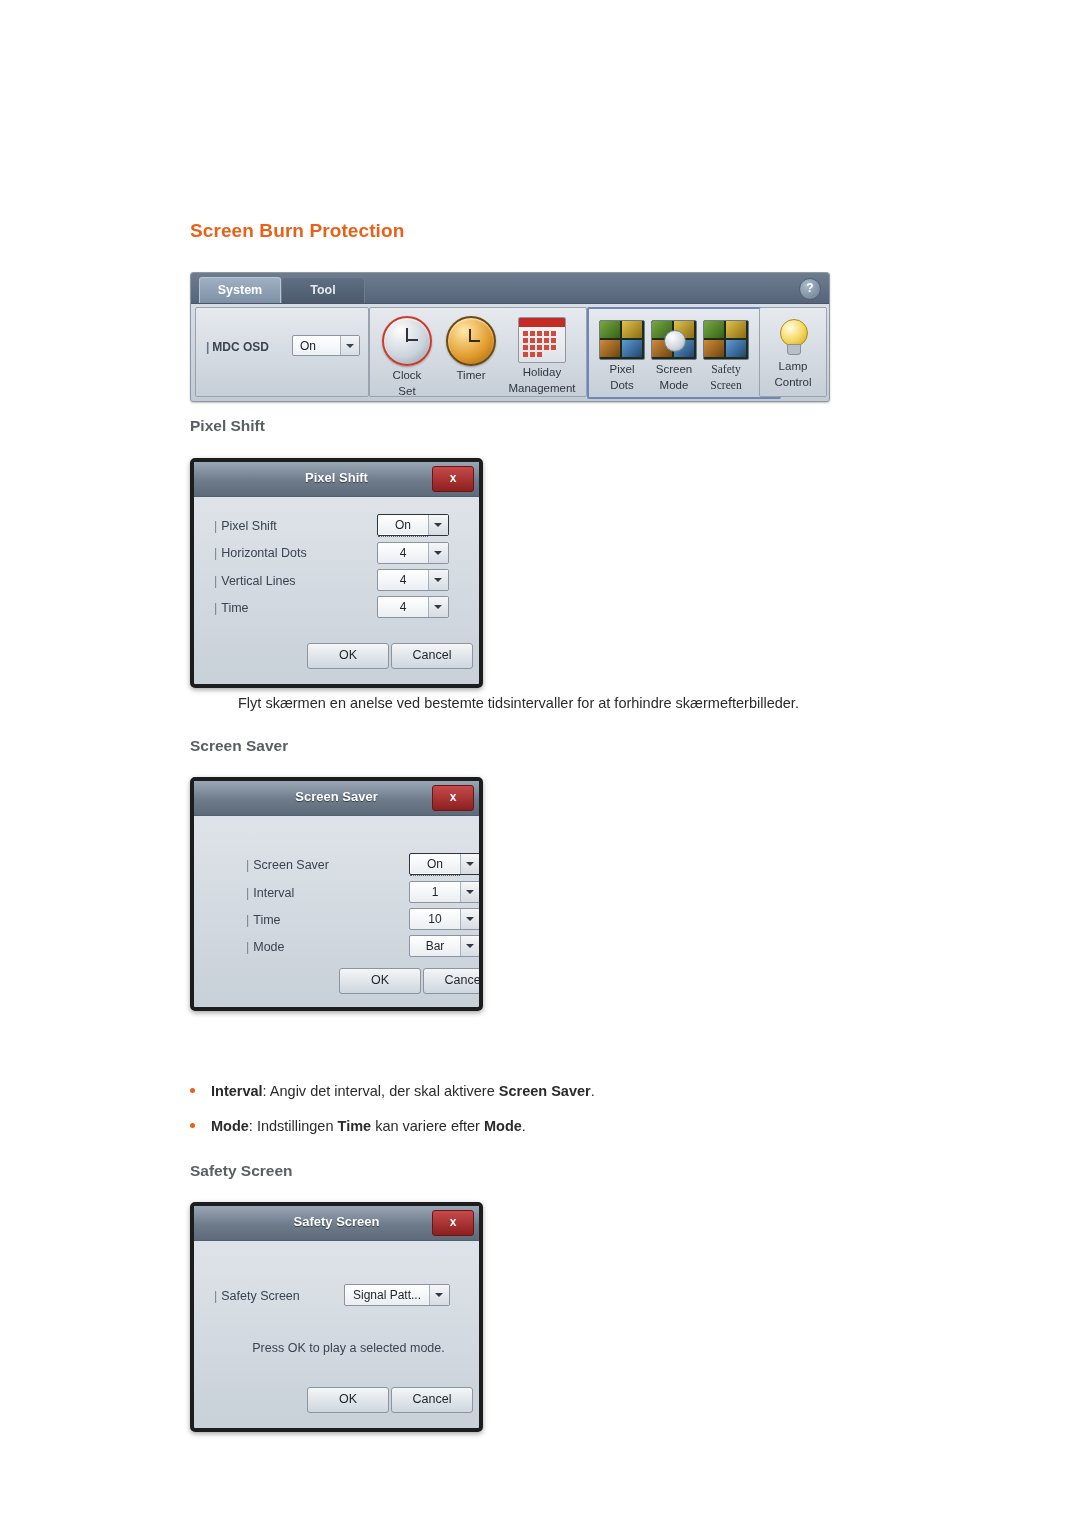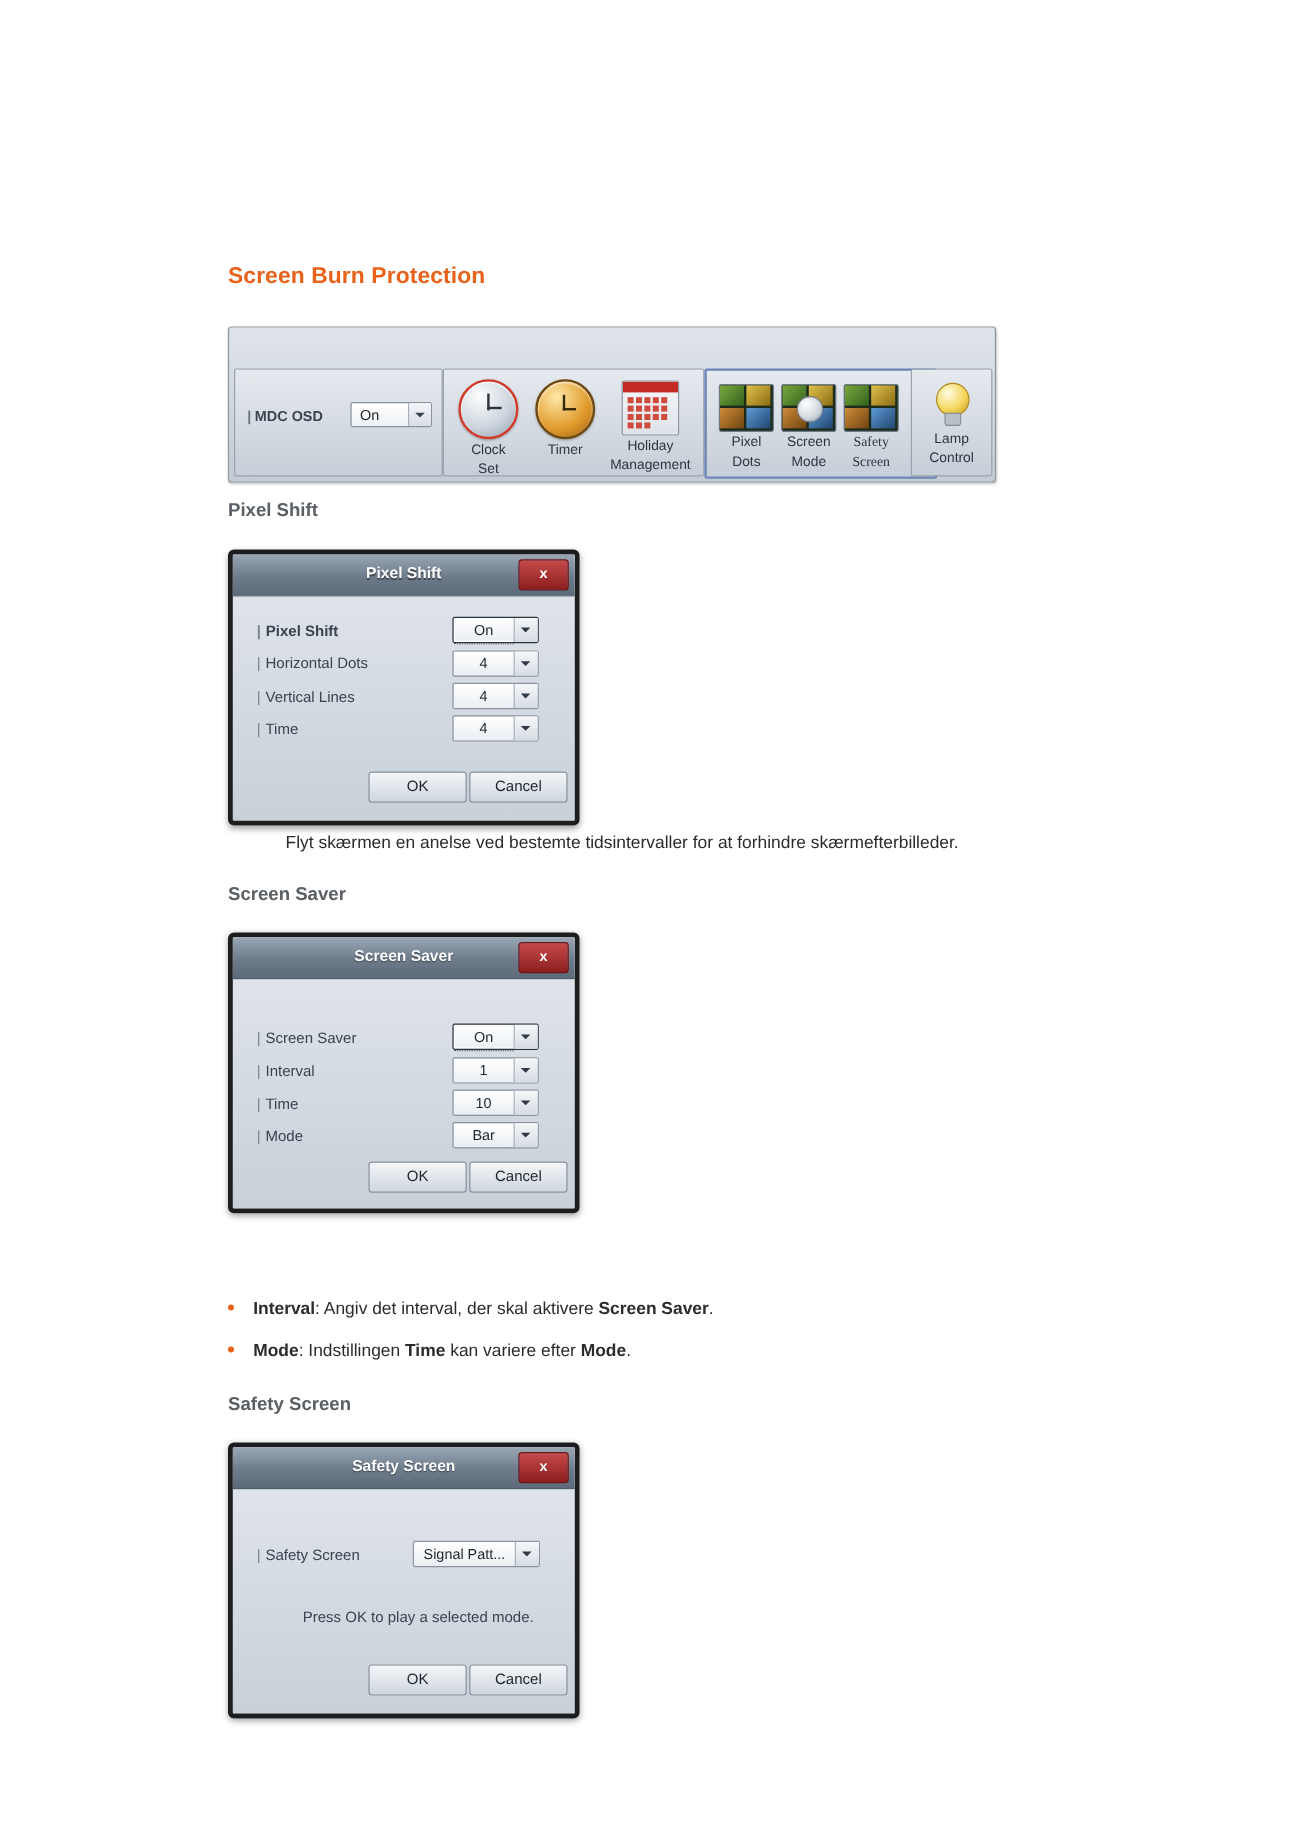--- a/index.html
+++ b/index.html
@@ -197,20 +197,25 @@
   }
 </style>
 </head>
 <body>
 
 <div class="page">
 
   <h1 class="section-title">Screen Burn Protection</h1>
 
   <div class="mdc-panel">
+    <div class="mdc-titlebar">
+      <div class="tab active">System</div>
+      <div class="tab inactive">Tool</div>
+      <div class="help-btn">?</div>
+    </div>
 
     <div class="mdc-body">
 
       <div class="group g1">
         <div class="osd-label">
           <span class="bar">|</span><span>MDC OSD</span>
         </div>
         <div class="osd-combo">
           <span>On</span>
           <span class="arrow"></span>
@@ -306,21 +311,21 @@
   </div>
 
   <div class="sub-head" style="top:417px;">Pixel Shift</div>
 
   <div class="dlg" style="top:458px;width:285px;height:222px;">
     <div class="dlg-title">
       <div class="t">Pixel Shift</div>
       <div class="dlg-close">x</div>
     </div>
     <div class="dlg-body" style="height:180px;">
-      <div class="row-label" style="left:20px;top:22px;font-weight:bold;">
+      <div class="row-label" style="left:20px;top:22px;">
         <span class="bar">|</span><span>Pixel Shift</span>
       </div>
       <div class="combo focus" style="left:183px;top:17px;width:72px;">
         <span class="val">On</span>
         <span class="arrow"></span>
       </div>
 
       <div class="row-label" style="left:20px;top:49px;">
         <span class="bar">|</span><span>Horizontal Dots</span>
       </div>
@@ -352,21 +357,21 @@
 
   <div class="body-text" style="top:690px;width:800px;">Flyt skærmen en anelse ved bestemte tidsintervaller for at forhindre skærmefterbilleder.</div>
 
   <div class="sub-head" style="top:737px;">Screen Saver</div>
 
   <div class="dlg" style="top:777px;width:285px;height:226px;">
     <div class="dlg-title">
       <div class="t">Screen Saver</div>
       <div class="dlg-close">x</div>
     </div>
-    <div class="dlg-body" style="height:184px;">
+    <div class="dlg-body" style="height:184px;margin-left:32px;">
       <div class="row-label" style="left:20px;top:42px;">
         <span class="bar">|</span><span>Screen Saver</span>
       </div>
       <div class="combo focus" style="left:183px;top:37px;width:72px;">
         <span class="val">On</span>
         <span class="arrow"></span>
       </div>
 
       <div class="row-label" style="left:20px;top:70px;">
         <span class="bar">|</span><span>Interval</span>

